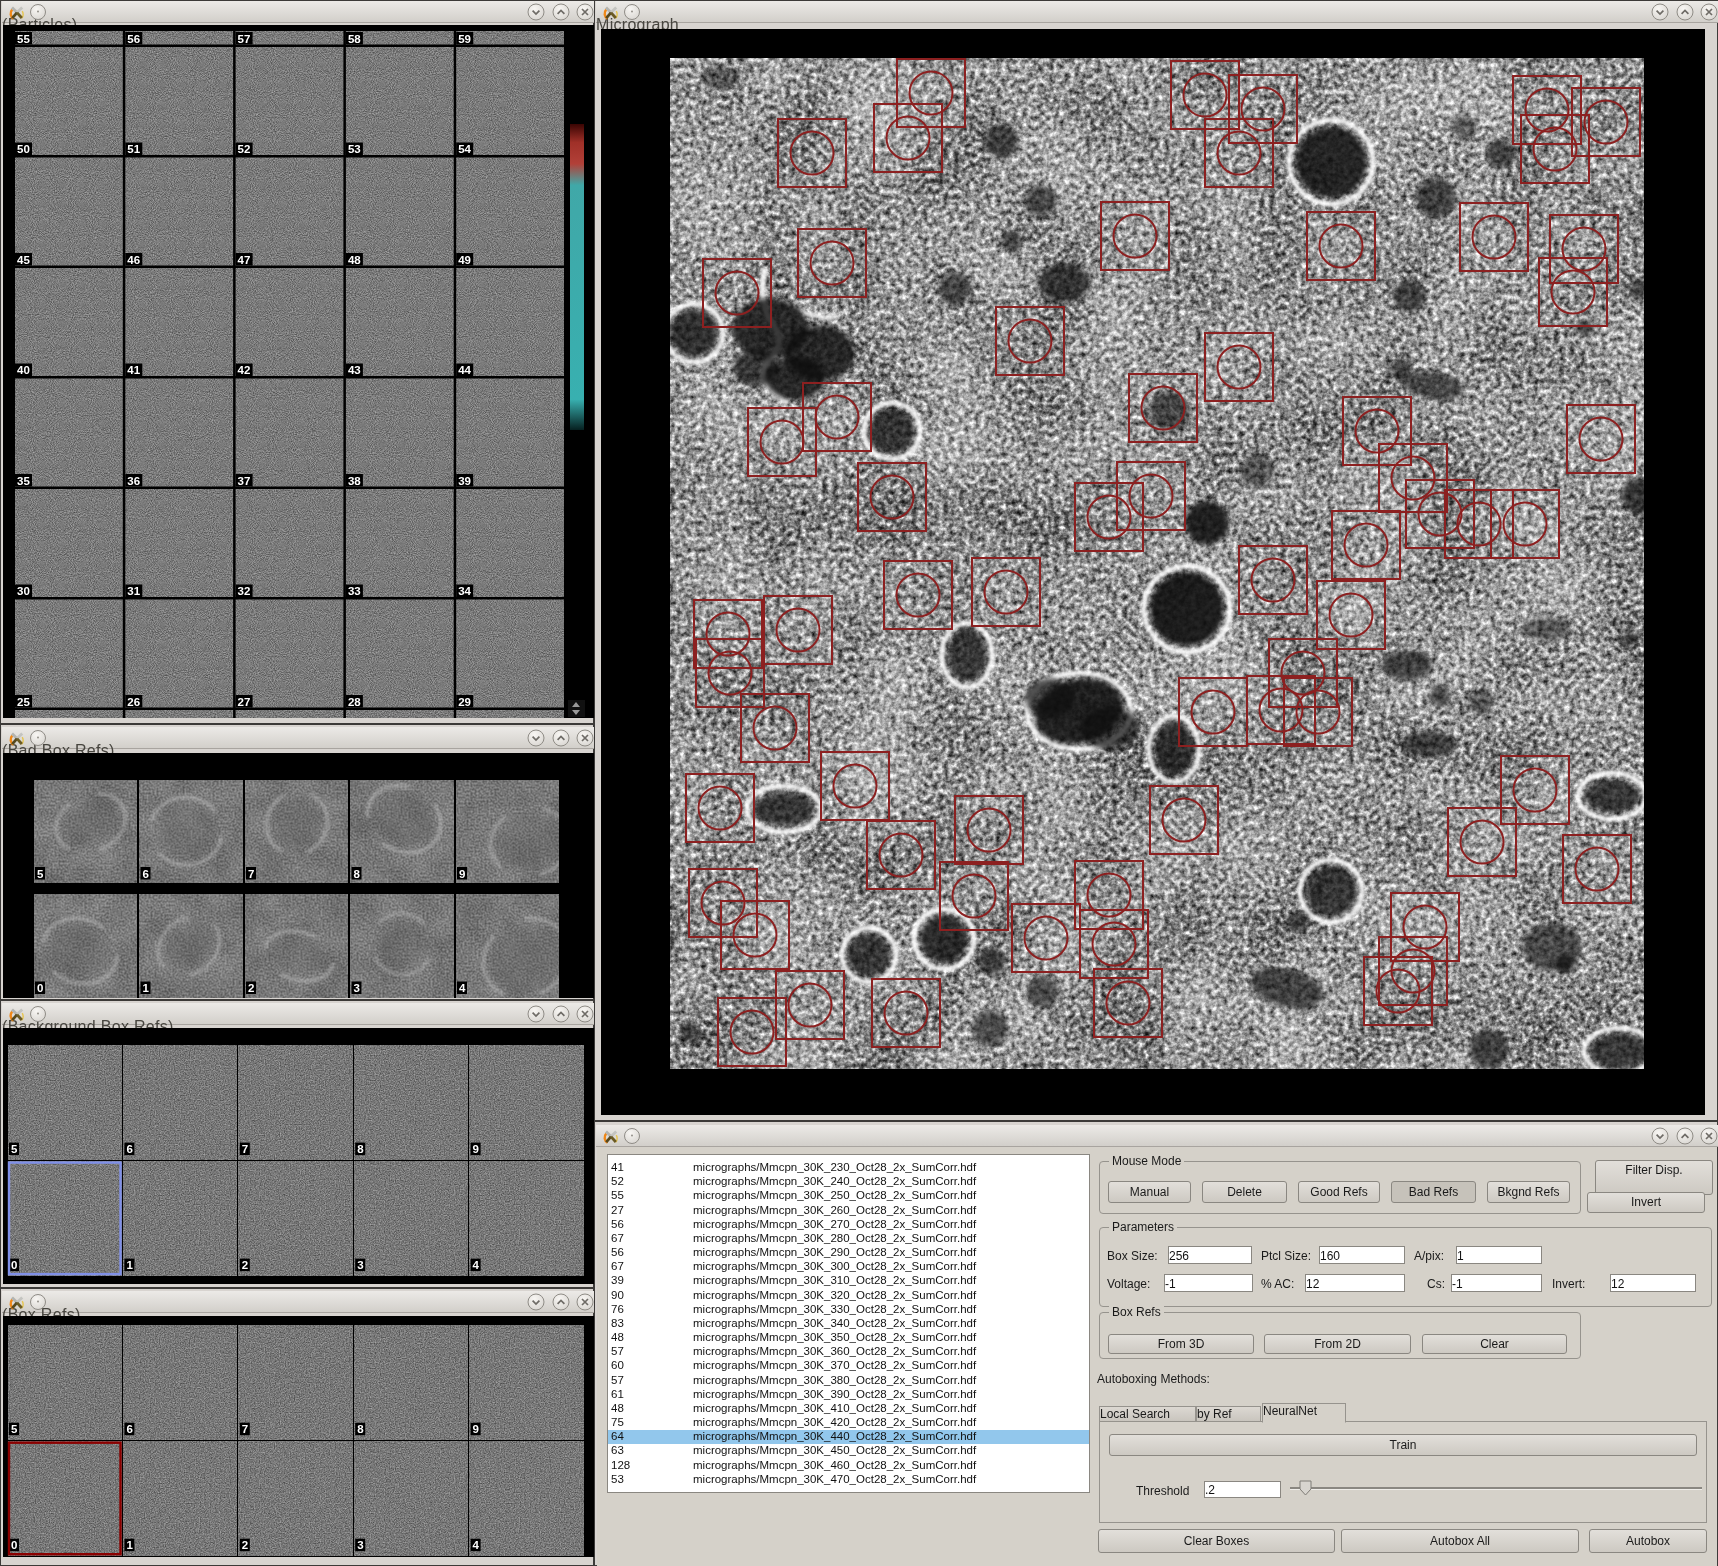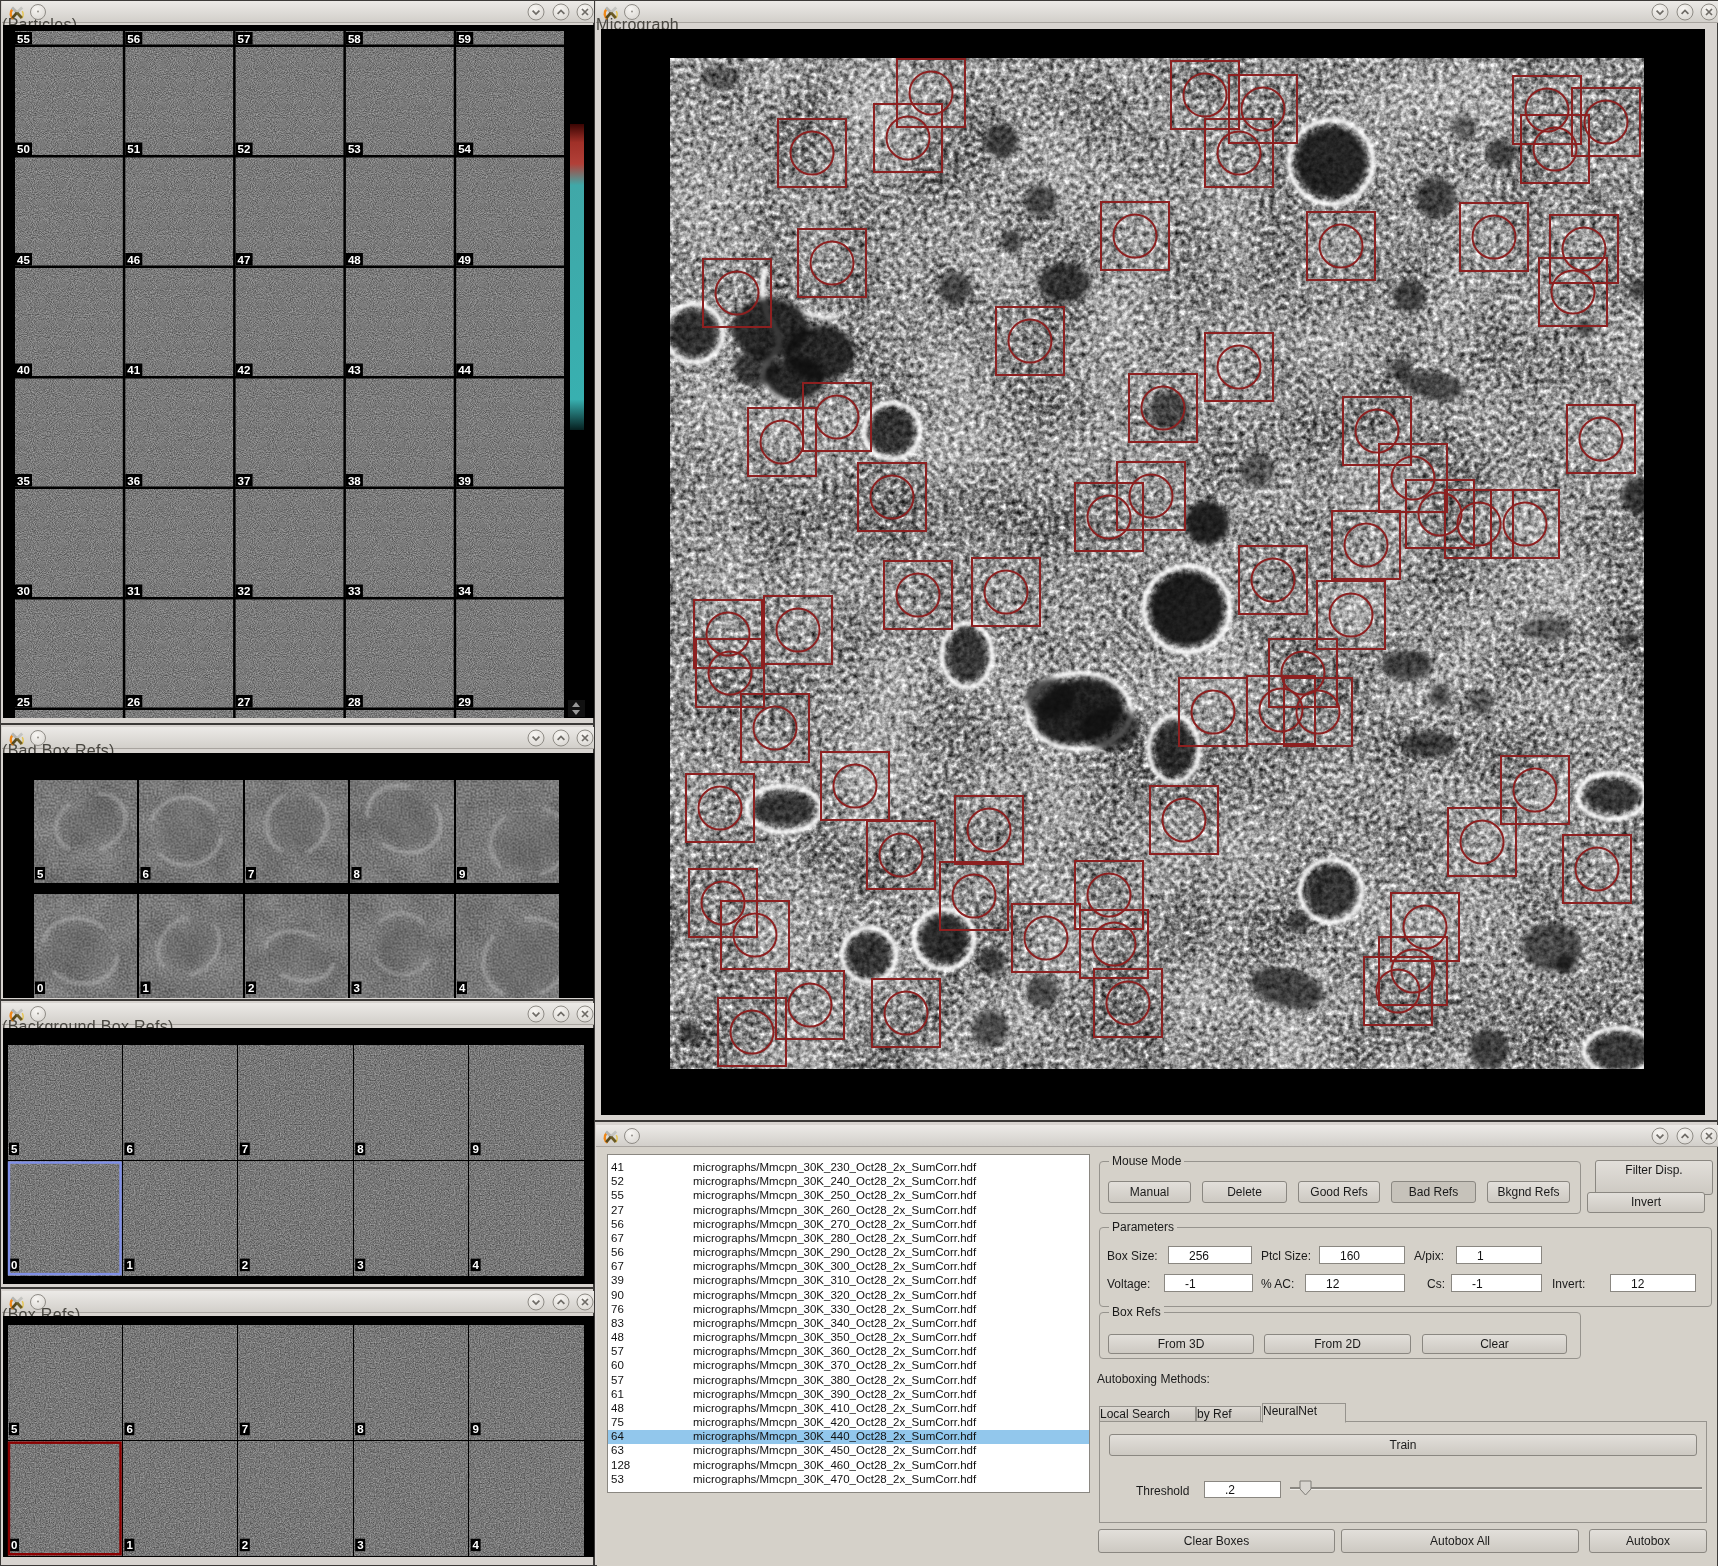--- a/index.html
+++ b/index.html
@@ -9,21 +9,21 @@
 .cnt{position:absolute;background:#000}
 .lbl{font-size:11.5px;font-weight:bold;fill:#fff;font-family:"Liberation Sans",sans-serif}
 .cpbody{position:absolute;left:2px;top:25px;width:1120px;height:419px;background:#d5d1c9;overflow:hidden}
 .listbox{position:absolute;left:10px;top:7px;width:483px;height:339px;background:#fff;border:1px solid #8a8781;overflow:hidden}
 .lr{position:absolute;left:0;width:100%;height:14px;font-size:11.5px;color:#111}
 .ln{position:absolute;left:3px}
 .lp{position:absolute;left:85px}
 .selrow{position:absolute;left:0;width:100%;height:14.2px;background:#92c7ec}
 .btn{position:absolute;background:linear-gradient(#e2dfda,#cdc9c2);border:1px solid #8a8781;border-radius:3px;text-align:center;font-size:12px;color:#1a1a1a}
 .btn.pressed{background:#c6c2ba}
-.fld{position:absolute;background:#fff;border:1px solid #8a8781;font-size:12px;color:#111;padding-left:20px}
+.fld{position:absolute;background:#fff;border:1px solid #8a8781;font-size:12px;color:#111;padding-left:0}
 .lab{position:absolute;font-size:12px;color:#1a1a1a}
 .grp{position:absolute;border:1px solid #96938d;border-radius:4px}
 .grplbl{position:absolute;font-size:12px;color:#1a1a1a;background:#d5d1c9;padding:0 3px}
 .tabp{position:absolute;left:502px;top:274px;width:608px;height:102px;border:1px solid #96938d;background:#d5d1c9}
 .tab{position:absolute;top:259px;height:16px;border:1px solid #96938d;background:linear-gradient(#dcd8d2,#c9c5be);font-size:12px;text-align:left;color:#1a1a1a;line-height:15px}
 .seltab{height:20px;top:256px;background:#d5d1c9;border-bottom:1px solid #d5d1c9}
 </style></head><body>
 <svg width="0" height="0" style="position:absolute">
 <defs>
 <radialGradient id="gbtn" cx="0.4" cy="0.3" r="0.9">

